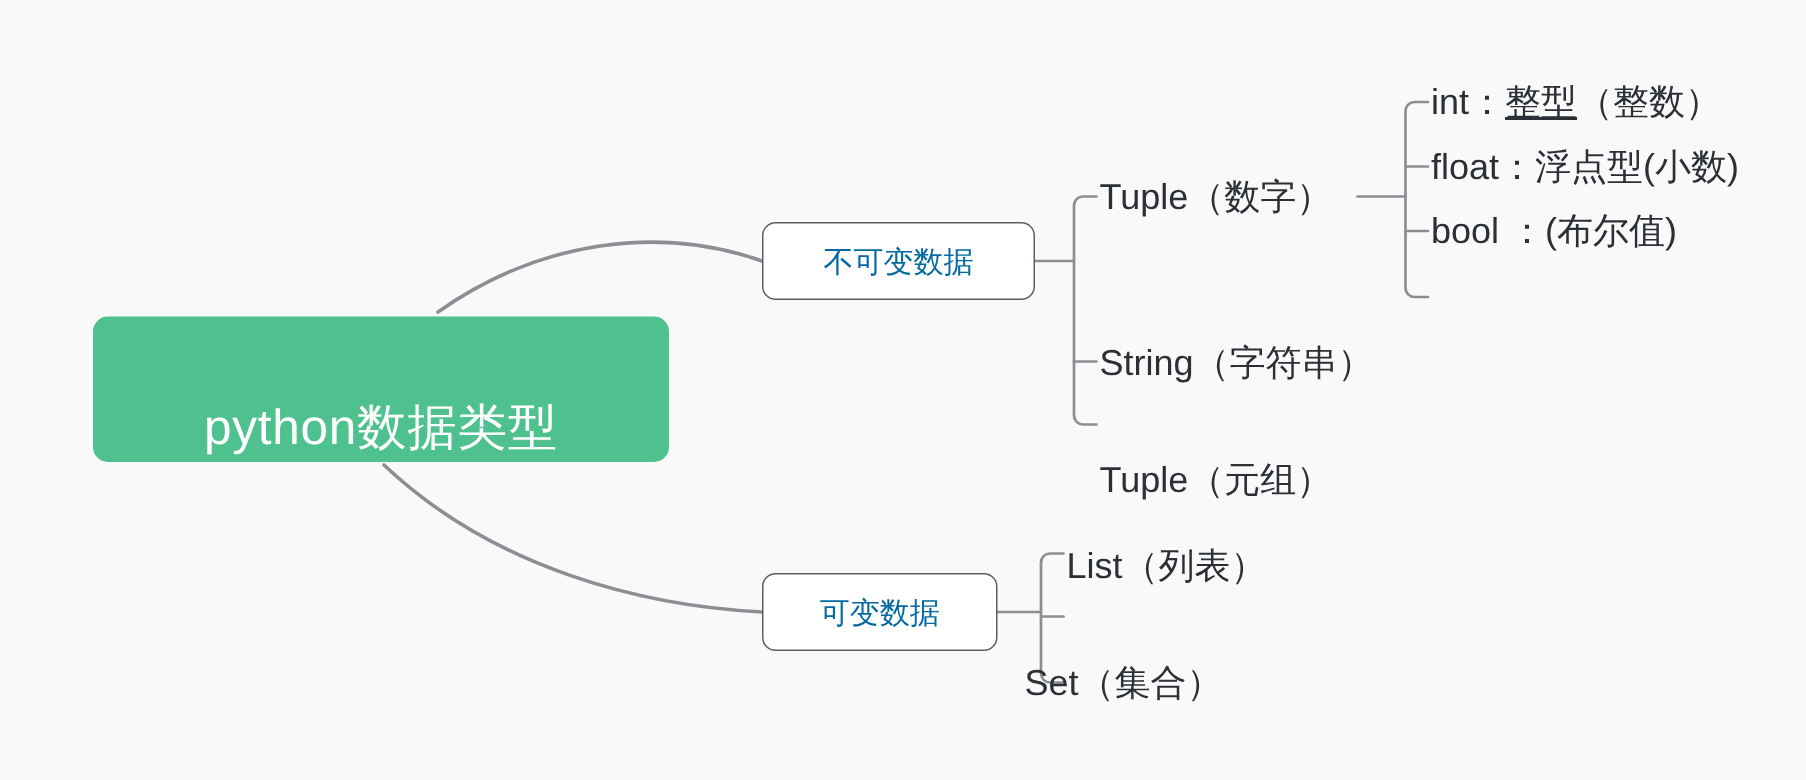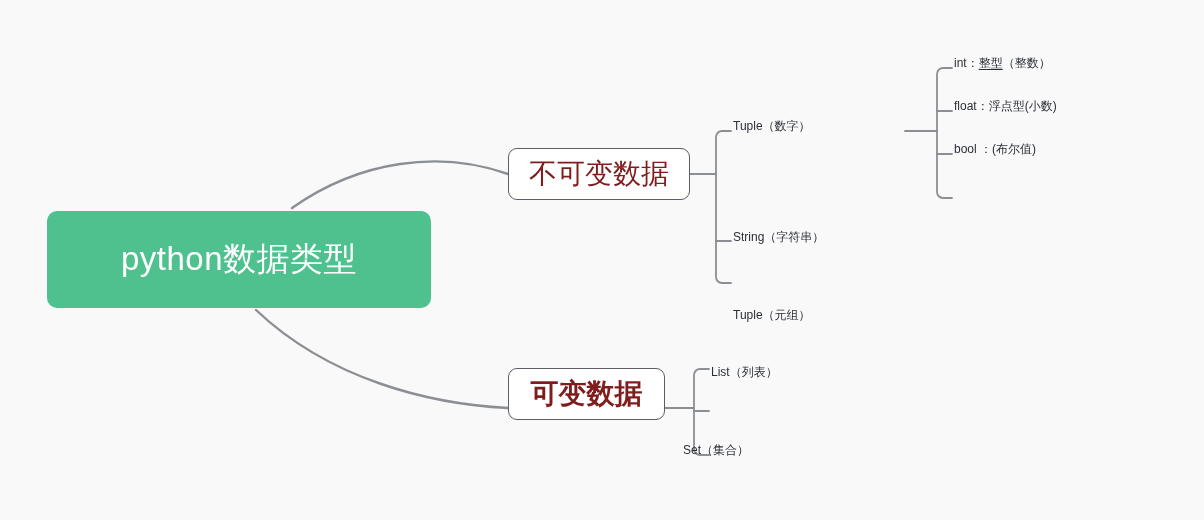--- a/index.html
+++ b/index.html
@@ -24,28 +24,28 @@
     left: 0;
     top: 0;
     width: 1204px;
     height: 520px;
     pointer-events: none;
   }
 
   
   .root-node {
     position: absolute;
-    left: 47px;
+    left: 62px;
     top: 211px;
     width: 384px;
     height: 97px;
     background: #4ec18e;
     border-radius: 10px;
     display: flex;
-    align-items: center;
+    align-items: flex-end;
     justify-content: center;
     box-sizing: border-box;
   }
   .root-label {
     color: #ffffff;
     font-size: 33px;
     font-weight: 400;
     letter-spacing: 0.5px;
     white-space: nowrap;
   }
@@ -55,43 +55,42 @@
     position: absolute;
     background: #ffffff;
     border: 1.4px solid #5a5f66;
     border-radius: 9px;
     display: flex;
     align-items: center;
     justify-content: center;
     box-sizing: border-box;
   }
   .branch-label {
-    color: #7f1d1d;
-    font-size: 28px;
+    color: #0369a1;
+    font-size: 20px;
     white-space: nowrap;
   }
   #node-immutable {
     left: 508px;
     top: 148px;
     width: 182px;
     height: 52px;
   }
   #node-mutable {
     left: 508px;
-    top: 368px;
+    top: 382px;
     width: 157px;
     height: 52px;
-    font-weight: bold;
   }
 
   
   .leaf {
     position: absolute;
     color: #2b2f36;
-    font-size: 12px;
+    font-size: 24px;
     white-space: nowrap;
     line-height: 1;
   }
   .leaf u {
     text-decoration: underline;
     text-underline-offset: 2px;
   }
 
   
   #leaf-number     { left: 733px; top: 120px; }

